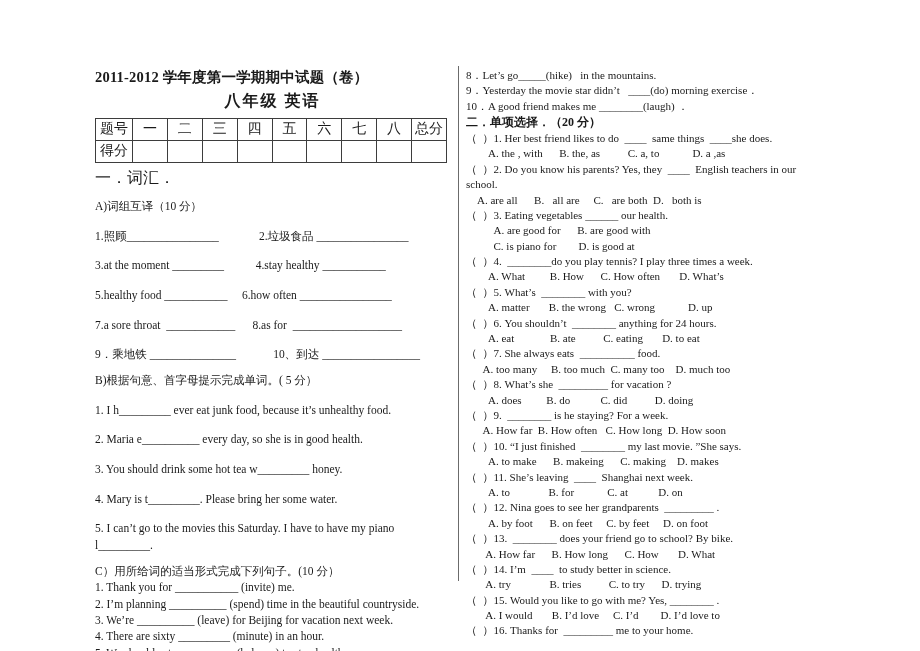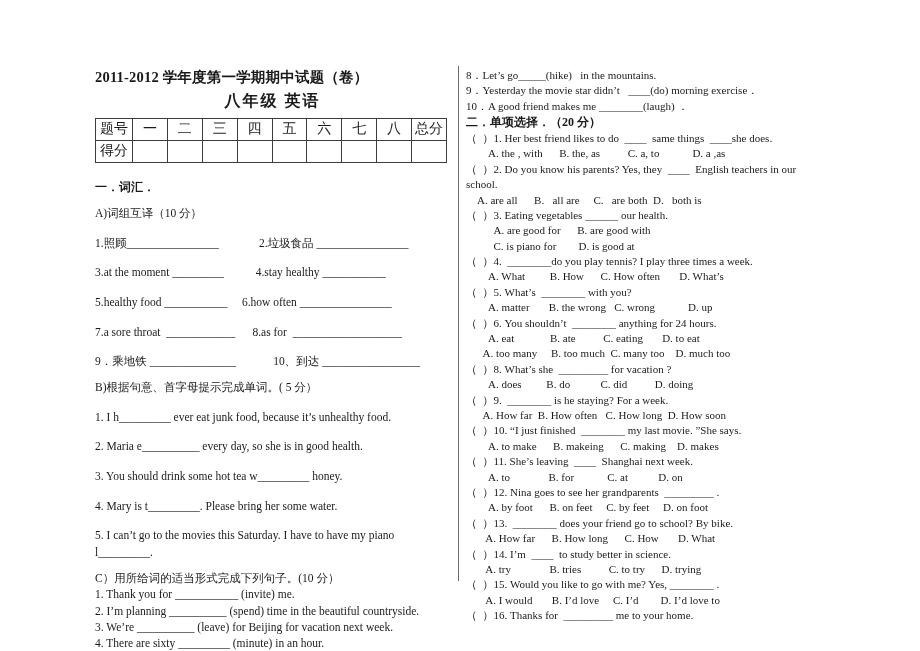--- a/index.html
+++ b/index.html
@@ -77,23 +77,23 @@
     vertical-align: middle;
     font-size: 14px;
     padding: 0;
   }
   .score-table td.hdr-col {
     width: 36px;
   }
 
   
   .sec-head {
-    font-size: 12px;
-    font-weight: bold;
-    margin: 16px 0 0 0;
+    font-size: 16px;
+    font-weight: normal;
+    margin: 3px 0 0 0;
     line-height: 1.45;
   }
   .sub-head {
     font-size: 11.5px;
     margin: 9px 0 0 0;
     line-height: 1.45;
   }
   .ln {
     font-size: 11.5px;
     line-height: 1.45;
@@ -224,20 +224,21 @@
 
     <div class="r-q">（  ）4.  ________do you play tennis? I play three times a week.</div>
     <div class="r-opt">        A. What         B. How      C. How often       D. What’s</div>
 
     <div class="r-q">（  ）5. What’s  ________ with you?</div>
     <div class="r-opt">        A. matter       B. the wrong   C. wrong            D. up</div>
 
     <div class="r-q">（  ）6. You shouldn’t  ________ anything for 24 hours.</div>
     <div class="r-opt">        A. eat             B. ate          C. eating       D. to eat</div>
 
+    <div class="r-q">（  ）7. She always eats  __________ food.</div>
     <div class="r-opt">      A. too many     B. too much  C. many too    D. much too</div>
 
     <div class="r-q">（  ）8. What’s she  _________ for vacation ?</div>
     <div class="r-opt">        A. does         B. do           C. did          D. doing</div>
 
     <div class="r-q">（  ）9.  ________ is he staying? For a week.</div>
     <div class="r-opt">      A. How far  B. How often   C. How long  D. How soon</div>
 
     <div class="r-q">（  ）10. “I just finished  ________ my last movie. ”She says.</div>
     <div class="r-opt">        A. to make      B. makeing      C. making    D. makes</div>

